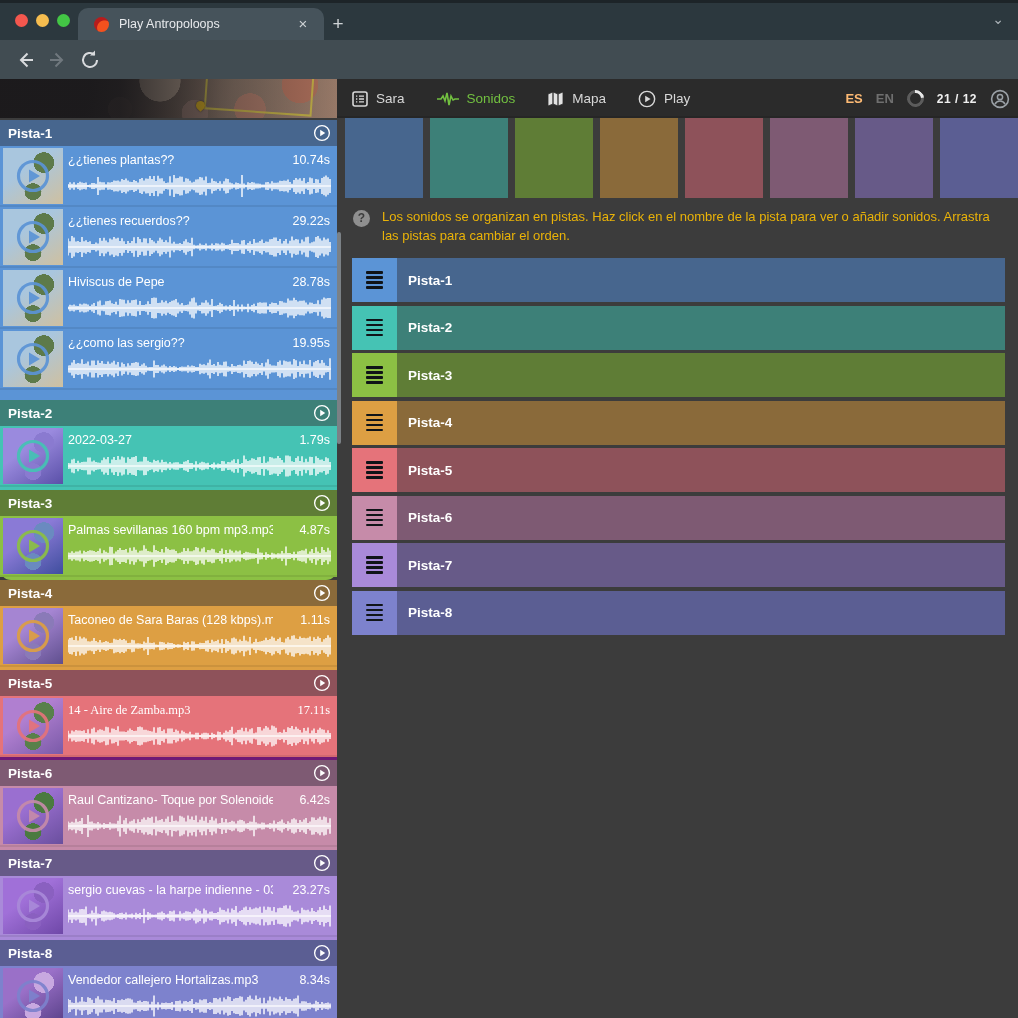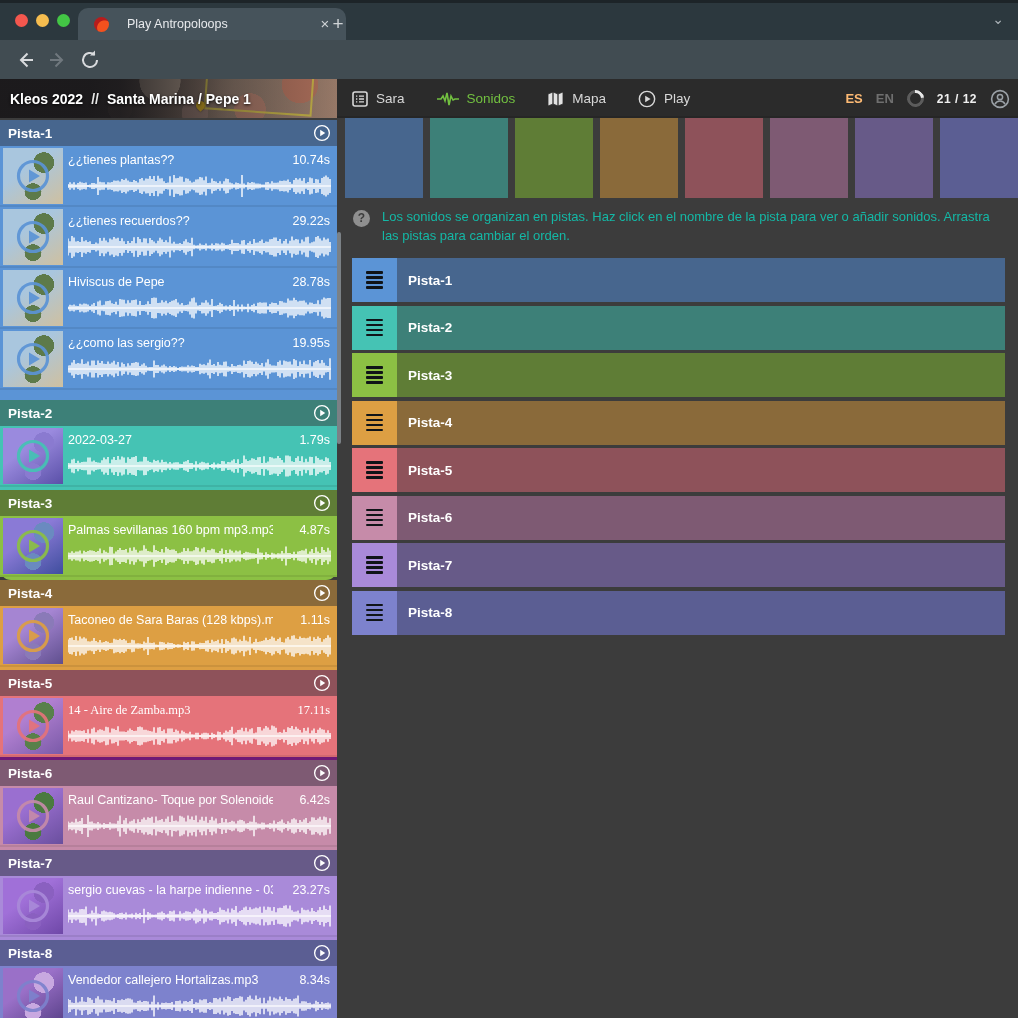--- a/index.html
+++ b/index.html
@@ -7,22 +7,22 @@
     font-family:"Liberation Sans", sans-serif; }
   .window { position:relative; width:1018px; height:1018px; background:#3c3c3c; overflow:hidden; }
 
   
   .titlebar { position:absolute; left:0; top:0; width:1018px; height:40px; background:#2c383e; }
   .titlebar::before { content:""; position:absolute; left:0; top:0; right:0; height:3px; background:#1d2428; }
   .tl { position:absolute; top:14px; width:13px; height:13px; border-radius:50%; }
   .tl.r { left:15px; background:#f4574e; }
   .tl.y { left:36px; background:#f6bd4f; }
   .tl.g { left:57px; background:#43c645; }
-  .tab { position:absolute; left:78px; top:8px; width:268px; height:32px; background:#46535b;
-    border-radius:10px 10px 0 0; display:flex; align-items:center;gap:8px; }
+  .tab { position:absolute; left:78px; top:8px; width:246px; height:32px; background:#46535b;
+    border-radius:10px 10px 0 0; display:flex; align-items:center; }
   .favicon { width:15px; height:15px; border-radius:50%; margin-left:16px;
     background:radial-gradient(circle at 70% 72%, #f4511e 0 46%, #b71c1c 52% 100%); }
   .tab-title { color:#e8eaed; font-size:12.5px; margin-left:10px; white-space:nowrap; overflow:hidden; max-width:150px; }
   .tab-close { position:absolute; right:12px; top:7px; width:18px; height:18px; color:#cfd3d6;
     font-size:15px; line-height:18px; text-align:center; }
   .newtab { position:absolute; left:326px; top:12px; width:24px; height:24px; color:#cfd3d6;
     font-size:19px; line-height:23px; text-align:center; }
   .win-chevron { position:absolute; right:14px; top:11px; color:#aab2b7; font-size:14px; }
 
   
@@ -87,21 +87,21 @@
   .scroll-thumb { position:absolute; left:337px; top:114px; width:4px; height:212px;
     background:rgba(175,185,195,.55); border-radius:2px; }
 
   
   .main { position:absolute; left:345px; top:0; width:673px; height:900px; }
   .swatches { position:absolute; left:0; top:0; width:673px; height:80px; display:flex; gap:7px; overflow:hidden; }
   .swatch { flex:0 0 78px; height:80px; }
   .help { position:absolute; left:8px; top:89px; display:flex; gap:12px; align-items:flex-start; }
   .help-q { flex:0 0 17px; width:17px; height:17px; border-radius:50%; background:#8f8f8f; color:#3c3c3c;
     font-size:12px; font-weight:bold; text-align:center; line-height:17px; margin-top:3px; }
-  .help-text { width:614px; color:#14b8a6; font-size:13px; line-height:19px; }
+  .help-text { width:614px; color:#eab308; font-size:13px; line-height:19px; }
   .rows { position:absolute; left:7px; top:140px; width:653px; }
   .prow { position:relative; width:653px; height:44px; margin-bottom:3.5px; display:flex; align-items:center; }
   .prow-handle { width:45px; height:44px; flex:0 0 45px; display:flex; flex-direction:column;
     align-items:center; justify-content:center; gap:2.5px; }
   .prow-handle i { display:block; width:17px; height:2.6px; background:#101418; border-radius:1px; }
   .prow-label { color:#fff; font-size:13.5px; font-weight:bold; margin-left:11px; }
 
   svg { display:block; }
 </style>
 </head>
@@ -171,25 +171,20 @@
       </span>
       <span class="menu-dots">⋮</span>
     </div>
   </div>
 
   <div class="appbar">
     <div class="crumbwrap">
       <div class="crumb-poly"></div>
       <div class="crumb-pin"></div>
       <div class="crumb-shade"></div>
-      <div class="crumbs">
-        <span>Kleos 2022</span>
-        <span class="crumb-sep">//</span>
-        <span>Santa Marina / Pepe 1</span>
-      </div>
     </div>
     <div class="appnav">
       <div class="navitem">
         <svg width="16" height="16" viewBox="0 0 16 16">
           <rect x="1" y="1" width="14" height="14" rx="2" stroke="#d8d8d8" stroke-width="1.6" fill="none"></rect>
           <path d="M4 5.2h1.3M4 8h1.3M4 10.8h1.3M7 5.2h5M7 8h5M7 10.8h5" stroke="#d8d8d8" stroke-width="1.3"></path>
         </svg>
         <span>Sara</span>
       </div>
       <div class="navitem active">

